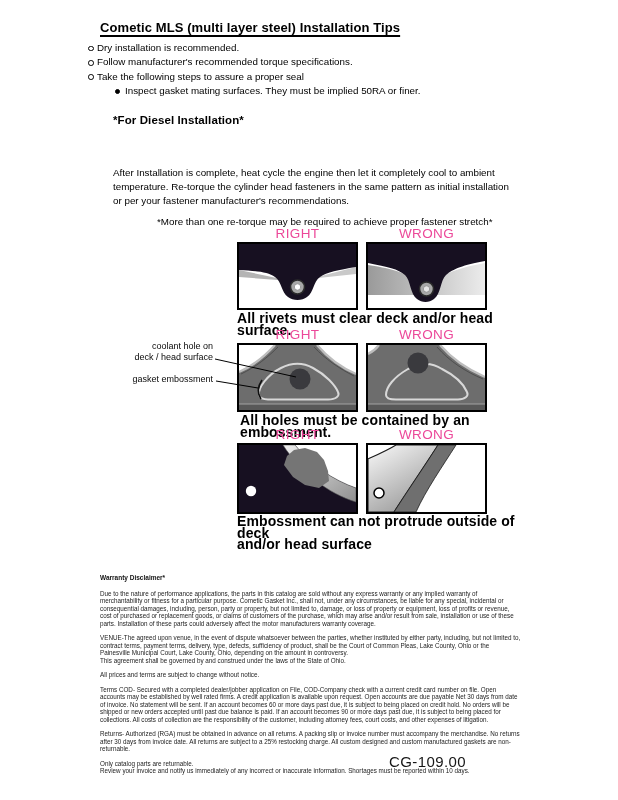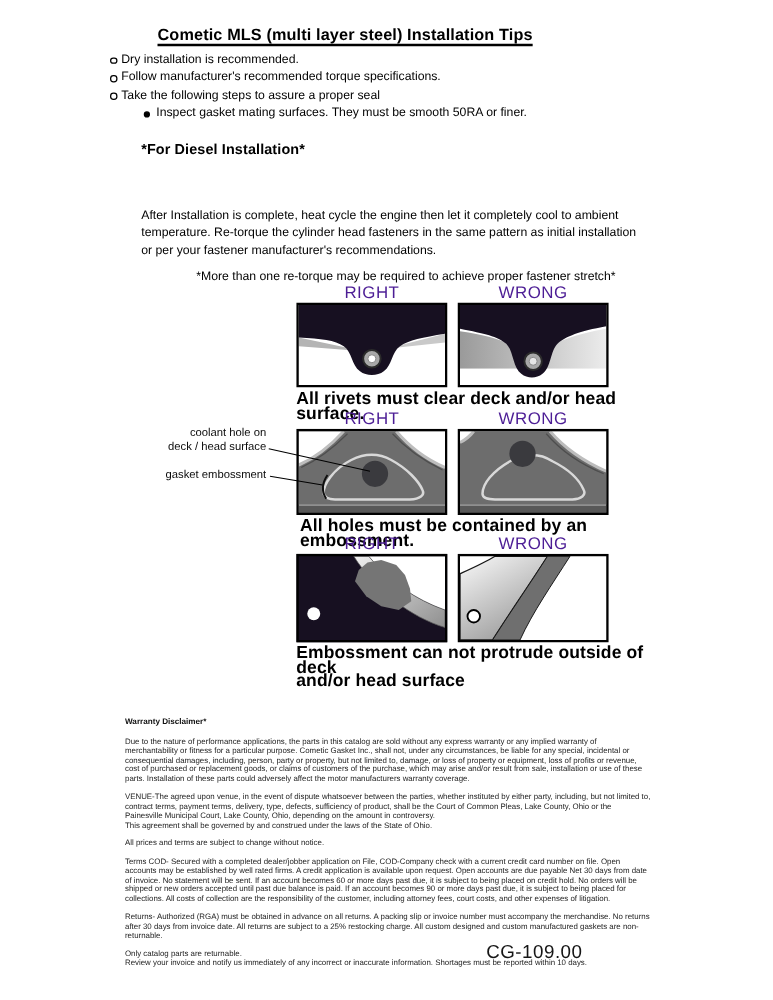--- a/index.html
+++ b/index.html
@@ -7,38 +7,37 @@
     position:relative;width:618px;height:800px;background:#fff;overflow:hidden;
     font-family:"Liberation Sans","DejaVu Sans",sans-serif;color:#000;
   }
   .abs{position:absolute;}
   .pre{white-space:pre-line;}
 
   .title{
     left:100px;top:20px;font-size:13px;font-weight:bold;
     text-decoration:underline;text-decoration-thickness:1.5px;text-underline-offset:3px;
     letter-spacing:0.1px;
-    margin-left:26px;
   }
   .tips{left:88px;top:41px;width:440px;font-size:9.8px;line-height:14.4px;}
   .tips .row{position:relative;padding-left:9px;}
   .tips .row.sub{margin-left:27px;padding-left:10px;}
   .tips .row::before{
     content:"";position:absolute;left:0;top:4.6px;width:3.6px;height:3.6px;
     border:0.9px solid #000;border-radius:50%;background:transparent;
   }
   .tips .row.sub::before{background:#000;border-color:#000;width:3.4px;height:3.4px;top:4.8px;}
 
   .diesel-heading{left:113px;top:114px;font-size:11.5px;font-weight:bold;letter-spacing:0.1px;}
   .para{left:113px;width:410px;font-size:9.8px;line-height:14px;}
   .p1{top:131px;}
   .p2{top:166px;}
   .p3{top:215px;margin-left:44px;}
 
-  .rw-label{width:121px;text-align:center;font-size:13.5px;letter-spacing:0.4px;color:#4c1d95;}
+  .rw-label{width:121px;text-align:center;font-size:13.5px;letter-spacing:0.4px;color:#ec4899;}
   .dbox{display:block;}
   .caption{font-size:14px;font-weight:bold;line-height:11.5px;letter-spacing:0.1px;}
 
   .callout{width:123px;text-align:right;font-size:9px;line-height:10.5px;color:#0a0a0a;}
 
   .overlay{left:0;top:0;pointer-events:none;}
 
   .disclaimer{left:100px;top:574px;width:421px;font-size:6.3px;line-height:7.5px;color:#1c1c1c;}
   .disclaimer h3{margin:0 0 8px 0;font-size:6.5px;font-weight:bold;color:#111;}
   .disclaimer p{margin:0 0 7px 0;}
@@ -49,21 +48,21 @@
 <body>
 
 <div class="page">
 
   <div class="abs title">Cometic MLS (multi layer steel) Installation Tips</div>
 
   <div class="abs tips">
     <div class="row">Dry installation is recommended.</div>
     <div class="row">Follow manufacturer's recommended torque specifications.</div>
     <div class="row">Take the following steps to assure a proper seal</div>
-    <div class="row sub">Inspect gasket mating surfaces.  They must be smooth 50RA or finer.</div>
+    <div class="row sub">Inspect gasket mating surfaces.  They must be implied 50RA or finer.</div>
   </div>
 
   <div class="abs diesel-heading">*For Diesel Installation*</div>
   <div class="abs para p2 pre">After Installation is complete, heat cycle the engine then let it completely cool to ambient
 temperature. Re-torque the cylinder head fasteners in the same pattern as initial installation
 or per your fastener manufacturer's recommendations.</div>
   <div class="abs para p3 pre">*More than one re-torque may be required to achieve proper fastener stretch*</div>
 
   <div class="abs rw-label" style="left:237px;top:226px;">RIGHT</div>
   <div class="abs rw-label" style="left:366px;top:226px;">WRONG</div>

